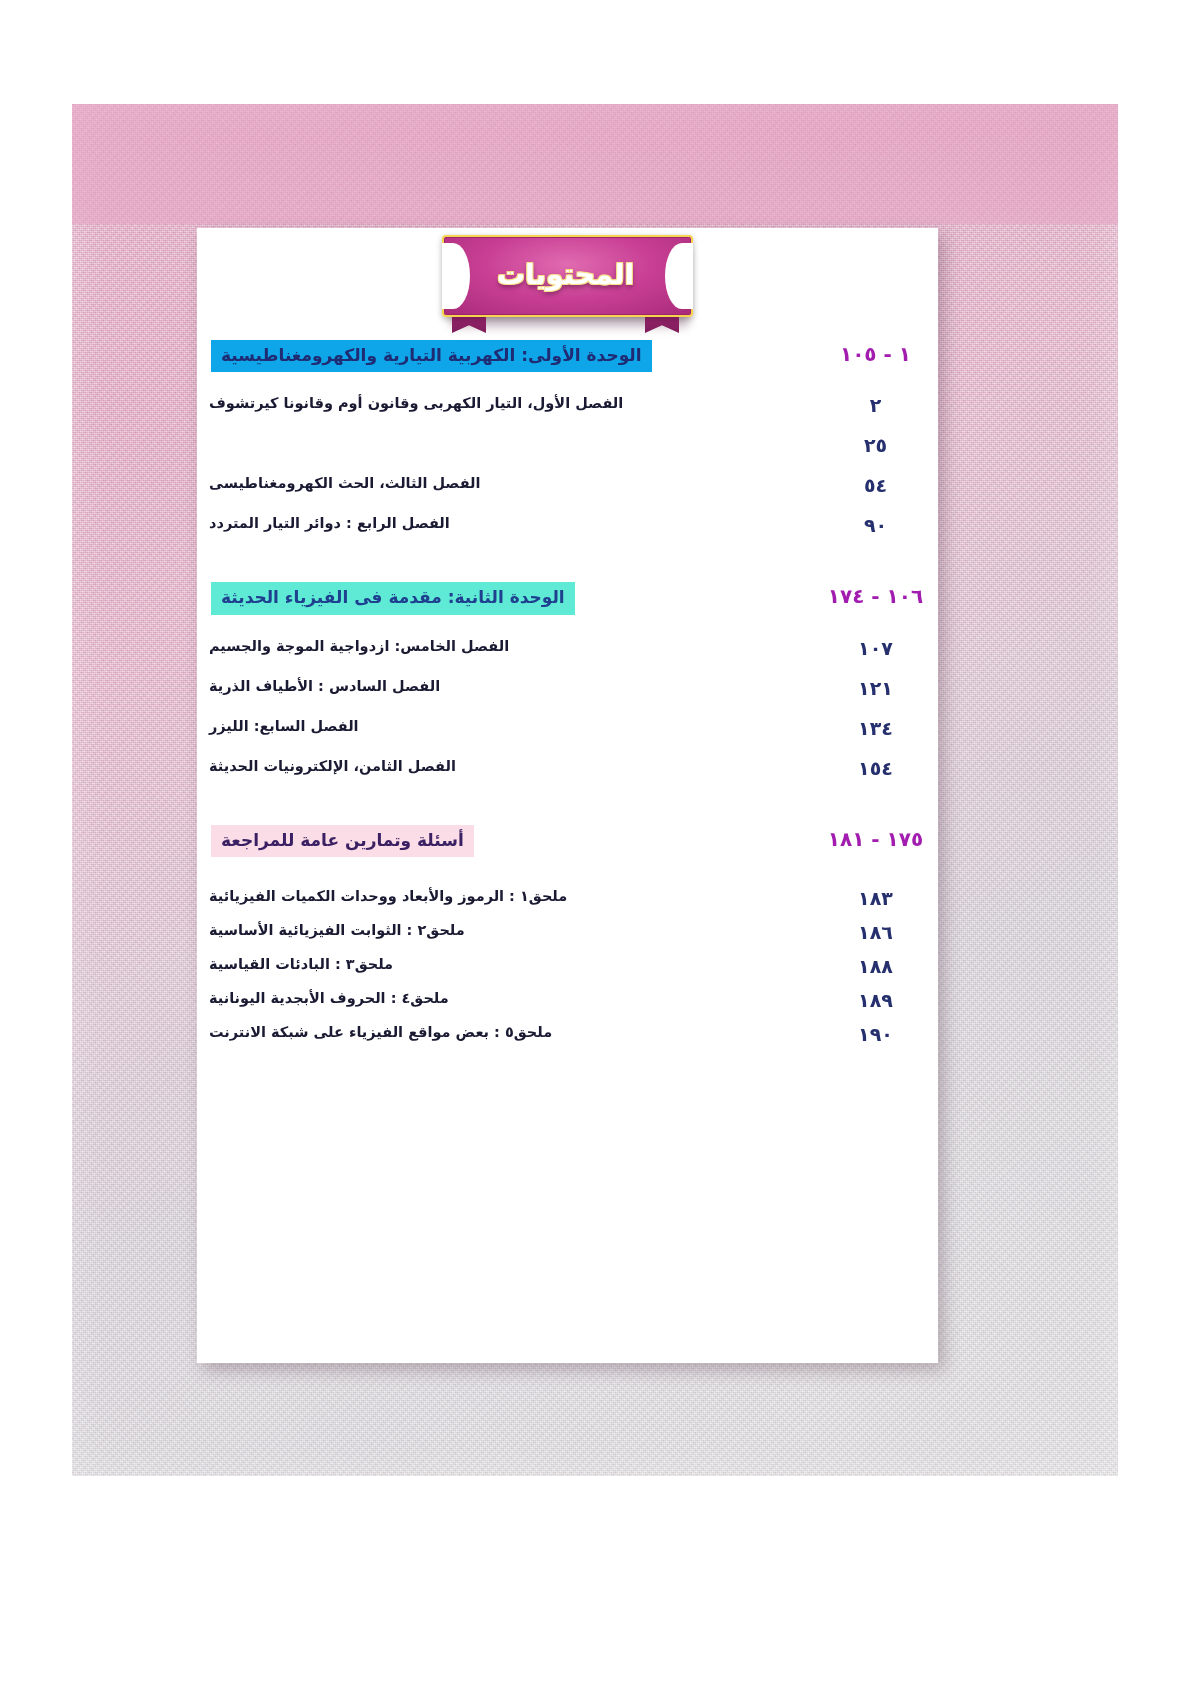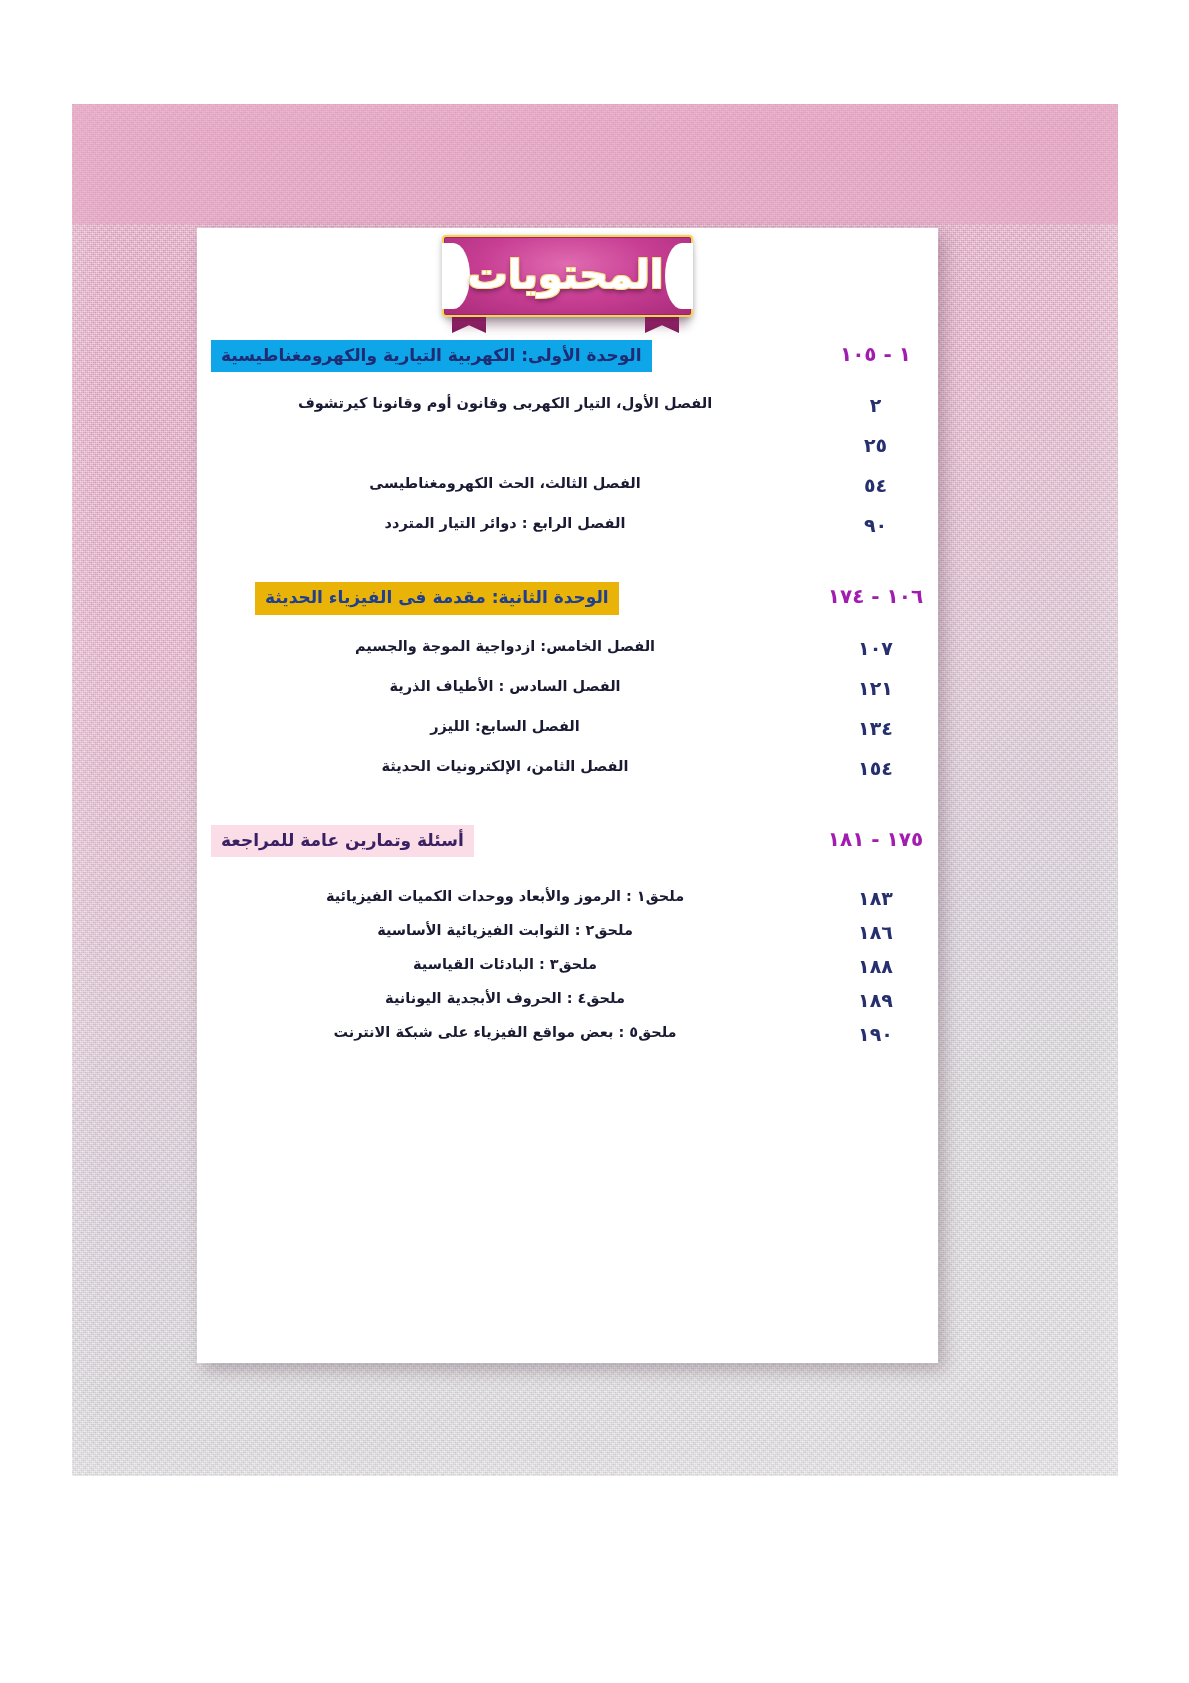--- a/index.html
+++ b/index.html
@@ -64,21 +64,21 @@
   .notch.r{right:-2px;border-radius:60% 0 0 60% / 50% 0 0 50%;}
   .banner-tail{
     position:absolute;width:34px;height:26px;top:72px;
     background:linear-gradient(180deg,#a82a79,#7d1c59);
   }
   .banner-tail.l{left:10px;clip-path:polygon(0 0,100% 0,100% 100%,50% 70%,0 100%);}
   .banner-tail.r{right:10px;clip-path:polygon(0 0,100% 0,100% 100%,50% 70%,0 100%);}
   #banner-text{
     position:absolute;left:0;top:0;width:247px;height:78px;
     display:flex;align-items:center;justify-content:center;
-    font-size:40px;font-weight:bold;color:#ffffff;
+    font-size:28px;font-weight:bold;color:#ffffff;
     letter-spacing:1px;
     text-shadow:
       -1px -1px 0 #f6e08a, 1px -1px 0 #f6e08a, -1px 1px 0 #f6e08a, 1px 1px 0 #f6e08a,
       0 3px 5px rgba(60,10,45,.6);
     z-index:3;
   }
 
   
   #toc{
     position:absolute;left:197px;top:340px;width:741px;
@@ -99,28 +99,27 @@
     flex:1 1 auto;text-align:left;padding-left:14px;direction:rtl;
     font-size:15px;color:#1b1b3a;font-weight:bold;
   }
 
   
   .sec-head{
     display:inline-block;padding:5px 10px 6px 10px;
     font-size:17px;font-weight:bold;line-height:1.25;
   }
   .sec-unit1{background:#0ea5e9;color:#1f2b73;}
-  .sec-unit2{background:#eab308;color:#1f3f8f;margin-left:44px;}
+  .sec-unit2{background:#5eead4;color:#1f3f8f;}
   .sec-review{background:#fadde7;color:#3a1f63;text-align:right;}
   .sec-appendix{background:#e2efd9;color:#1f2b73;}
 
   .chapter{
     font-size:14.5px;font-weight:bold;color:#1a1a33;line-height:1.3;
-    padding:2px 0 2px 0;
-    text-align:center;
+    padding:2px 0 2px 12px;
   }
 
   .sp-lg{height:30px;}
   .sp-md{height:20px;}
   .sp-sm{height:13px;}
 
   .rowgap-chapter{margin-bottom:16px;}
   .rowgap-appendix{margin-bottom:10px;}
 </style>
 </head>

